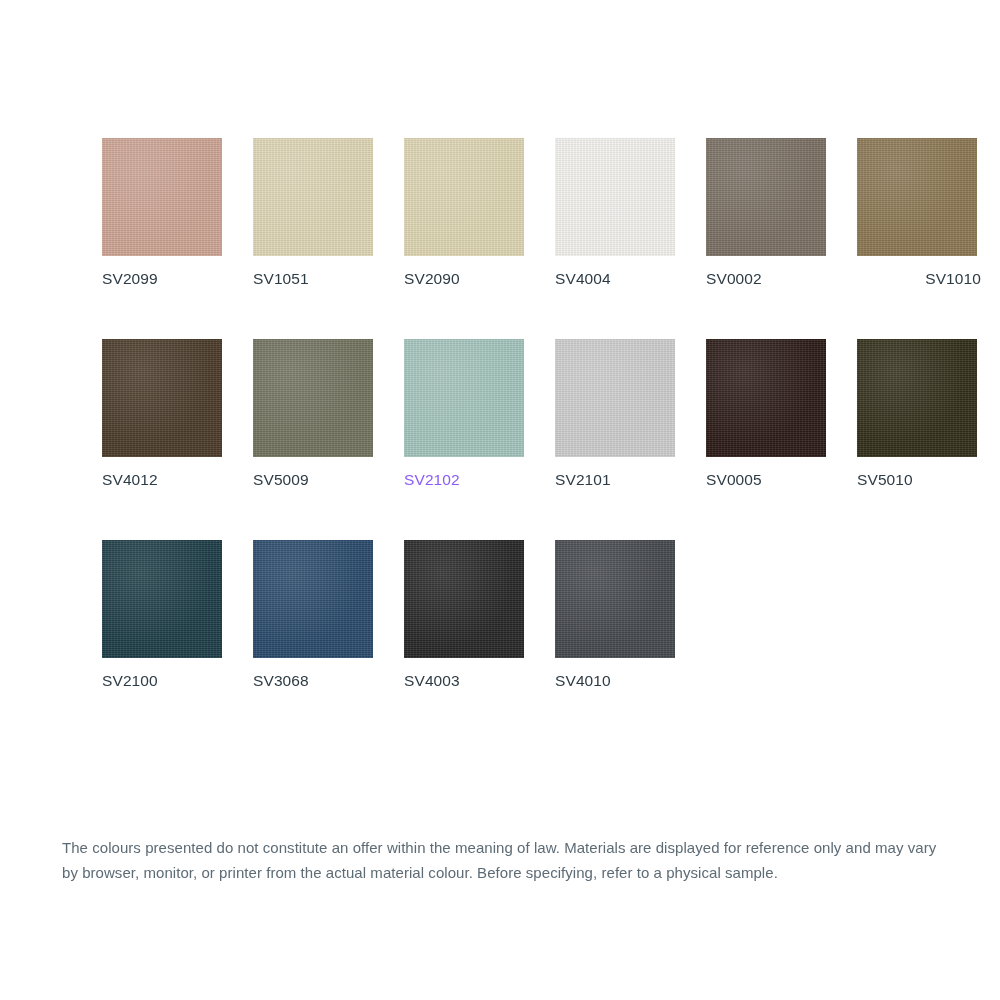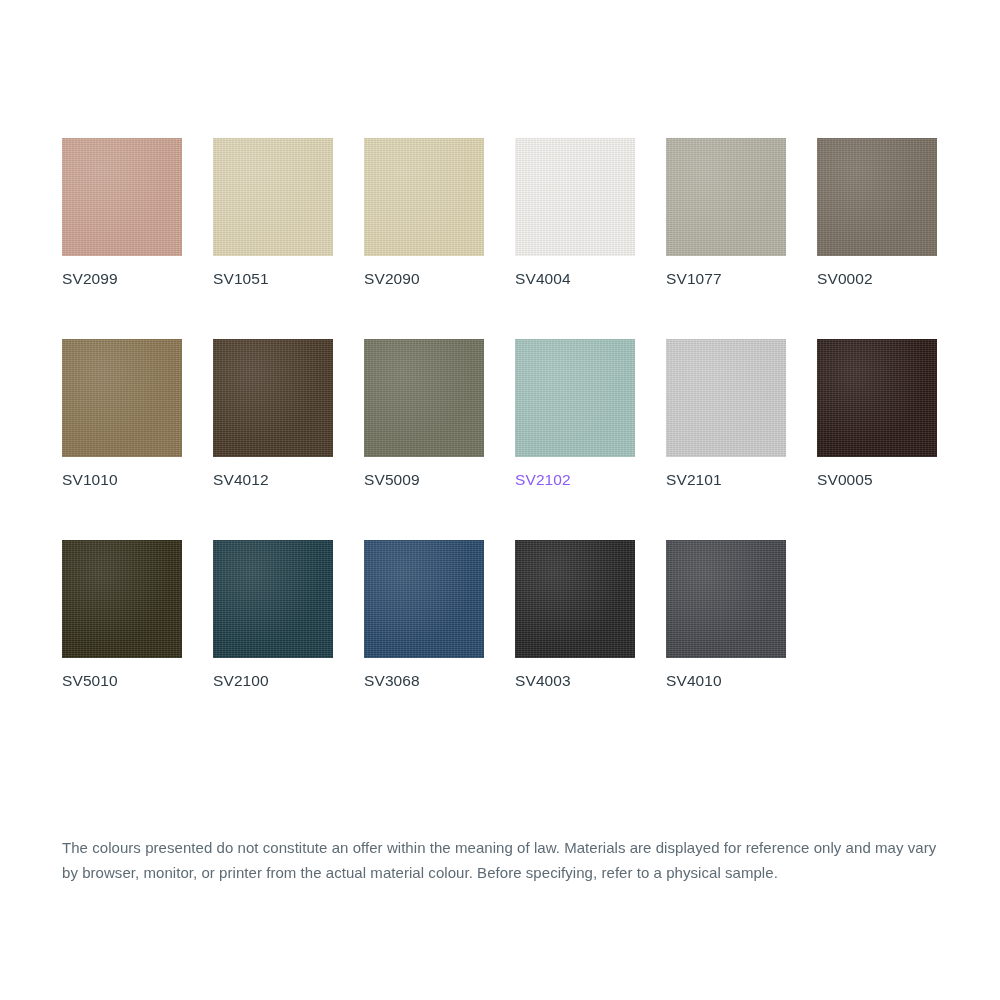--- a/index.html
+++ b/index.html
@@ -27,20 +27,21 @@
   .swatch-grid {
     display: grid;
     grid-template-columns: repeat(6, 120px);
     column-gap: 31px;
     row-gap: 51px;
     align-content: start;
   }
 
   .swatch-cell {
     width: 124px;
+    margin-left: 40px;
   }
 
   .swatch-chip {
     width: 120px;
     height: 118px;
     position: relative;
     overflow: hidden;
     background-color: #cccccc;
   }
 
@@ -115,30 +116,26 @@
       </div>
       <div class="swatch-cell">
         <div class="swatch-chip" style="background-color: rgb(222, 213, 178);"></div>
         <div class="swatch-label" style="color: rgb(45, 59, 69);">SV2090</div>
       </div>
       <div class="swatch-cell">
         <div class="swatch-chip" style="background-color: rgb(244, 242, 239);"></div>
         <div class="swatch-label" style="color: rgb(45, 59, 69);">SV4004</div>
       </div>
       <div class="swatch-cell">
-        <div class="swatch-chip" style="background-color: rgb(181, 179, 164);"></div>
-        <div class="swatch-label" style="color: rgb(45, 59, 69);">SV1077</div>
-      </div>
-      <div class="swatch-cell">
         <div class="swatch-chip" style="background-color: rgb(122, 111, 98);"></div>
         <div class="swatch-label" style="color: rgb(45, 59, 69);">SV0002</div>
       </div>
       <div class="swatch-cell">
         <div class="swatch-chip" style="background-color: rgb(139, 118, 82);"></div>
-        <div class="swatch-label" style="color: rgb(45, 59, 69);">SV1010</div>
+        <div class="swatch-label" style="color: rgb(45, 59, 69); text-align: right;">SV1010</div>
       </div>
       <div class="swatch-cell">
         <div class="swatch-chip" style="background-color: rgb(74, 58, 41);"></div>
         <div class="swatch-label" style="color: rgb(45, 59, 69);">SV4012</div>
       </div>
       <div class="swatch-cell">
         <div class="swatch-chip" style="background-color: rgb(114, 114, 95);"></div>
         <div class="swatch-label" style="color: rgb(45, 59, 69);">SV5009</div>
       </div>
       <div class="swatch-cell">

